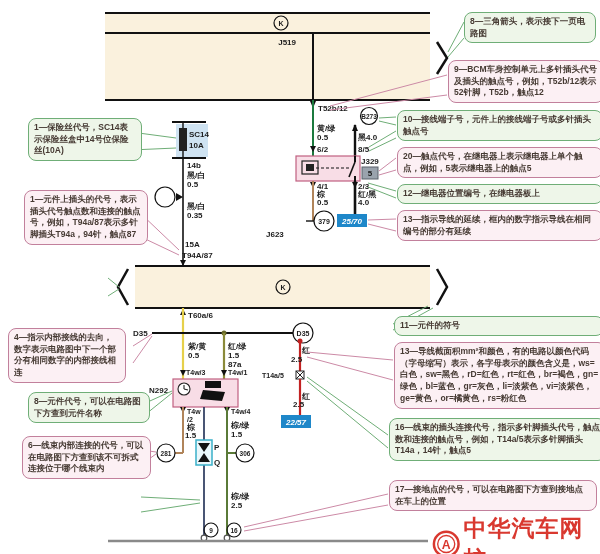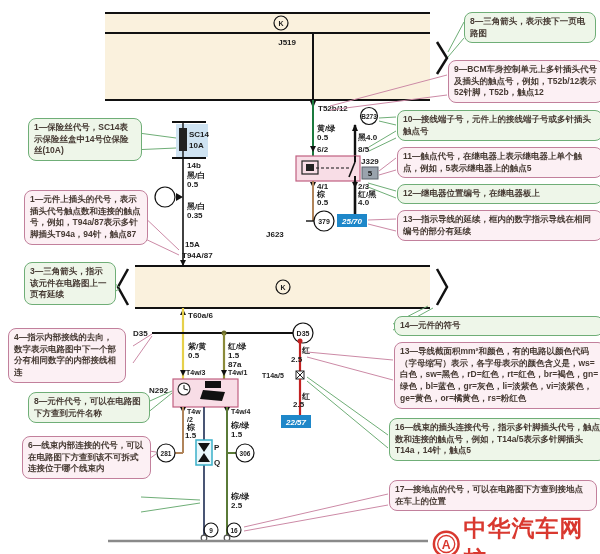--- a/index.html
+++ b/index.html
@@ -245,31 +245,30 @@
     <line x1="393" y1="380" x2="307" y2="357" stroke="#cc8aa6"></line>
     <line x1="388" y1="435" x2="307" y2="377" stroke="#6fae77"></line>
     <line x1="388" y1="448" x2="307" y2="381" stroke="#6fae77"></line>
     <line x1="388" y1="494" x2="244" y2="527" stroke="#cc8aa6"></line>
     <line x1="388" y1="505" x2="244" y2="531" stroke="#cc8aa6"></line>
   </g>
 </svg>
 
 <div class="ann green" style="left:28px;top:118px;width:102px"><span>1—保险丝代号，SC14表示保险丝盒中14号位保险丝(10A)</span></div>
 <div class="ann pink" style="left:24px;top:190px;width:112px"><span>1—元件上插头的代号，表示插头代号触点数和连接的触点号，例如，T94a/87表示多针脚插头T94a，94针，触点87</span></div>
-<div class="ann green" style="left:24px;top:262px;width:80px"><span>3—三角箭头，指示该元件在电路图上一页有延续</span></div>
 <div class="ann pink" style="left:8px;top:328px;width:106px"><span>4—指示内部接线的去向，数字表示电路图中下一个部分有相同数字的内部接线相连</span></div>
 <div class="ann green" style="left:28px;top:392px;width:110px"><span>8—元件代号，可以在电路图下方查到元件名称</span></div>
 <div class="ann pink" style="left:22px;top:436px;width:117px"><span>6—线束内部连接的代号，可以在电路图下方查到该不可拆式连接位于哪个线束内</span></div>
 <div class="ann green" style="left:464px;top:12px;width:120px"><span>8—三角箭头，表示接下一页电路图</span></div>
 <div class="ann pink" style="left:448px;top:60px;width:144px"><span>9—BCM车身控制单元上多针插头代号及插头的触点号，例如，T52b/12表示52针脚，T52b，触点12</span></div>
 <div class="ann green" style="left:397px;top:110px;width:194px"><span>10—接线端子号，元件上的接线端子号或多针插头触点号</span></div>
-<div class="ann pink" style="left:397px;top:147px;width:194px"><span>11—触点代号，在继电器上表示继电器上单个触点，例如，5表示继电器上的触点5</span></div>
+<div class="ann pink" style="left:397px;top:147px;width:194px"><span>20—触点代号，在继电器上表示继电器上单个触点，例如，5表示继电器上的触点5</span></div>
 <div class="ann green" style="left:397px;top:184px;width:194px"><span>12—继电器位置编号，在继电器板上</span></div>
 <div class="ann pink" style="left:397px;top:210px;width:194px"><span>13—指示导线的延续，框内的数字指示导线在相同编号的部分有延续</span></div>
-<div class="ann green" style="left:394px;top:316px;width:198px"><span>14—元件的符号</span></div>
+<div class="ann green" style="left:394px;top:316px;width:198px"><span>11—元件的符号</span></div>
 <div class="ann pink" style="left:394px;top:342px;width:200px"><span>13—导线截面积mm²和颜色，有的电路以颜色代码（字母缩写）表示，各字母表示的颜色含义是，ws=白色，sw=黑色，rD=红色，rt=红色，br=褐色，gn=绿色，bl=蓝色，gr=灰色，li=淡紫色，vi=淡紫色，ge=黄色，or=橘黄色，rs=粉红色</span></div>
 <div class="ann green" style="left:389px;top:418px;width:205px"><span>16—线束的插头连接代号，指示多针脚插头代号，触点数和连接的触点号，例如，T14a/5表示多针脚插头T14a，14针，触点5</span></div>
 <div class="ann pink" style="left:389px;top:480px;width:196px"><span>17—接地点的代号，可以在电路图下方查到接地点在车上的位置</span></div>
 
 <div id="watermark">
   <svg width="30" height="30" viewBox="0 0 30 30">
     <circle cx="15" cy="15" r="13" fill="none" stroke="#d9382f" stroke-width="2.6"></circle>
     <circle cx="15" cy="15" r="9" fill="none" stroke="#d9382f" stroke-width="1.4"></circle>
     <text x="15" y="20" text-anchor="middle" style="font-size:13px;font-weight:bold;fill:#d9382f">A</text>
   </svg>

